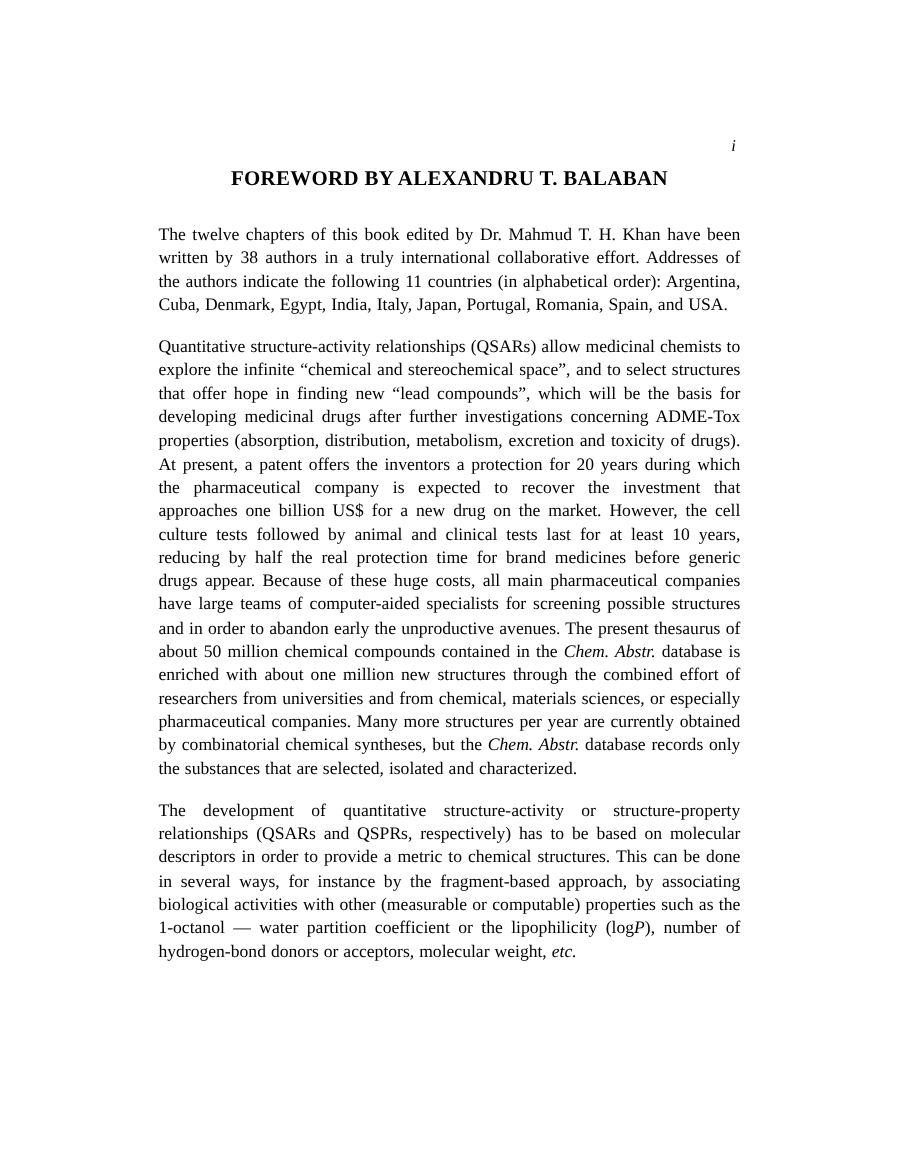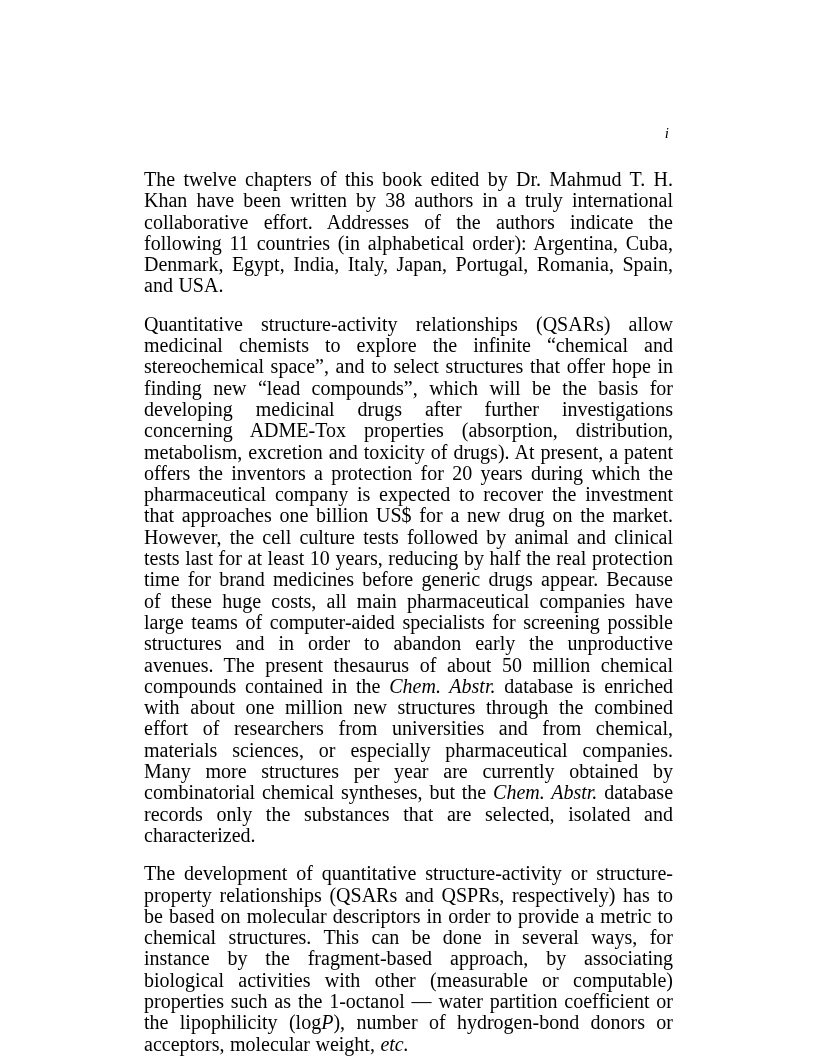--- a/index.html
+++ b/index.html
@@ -35,34 +35,35 @@
     font-size: 19px;
     font-weight: bold;
     letter-spacing: 0.3px;
     margin: 6px 0 0 0;
     line-height: 24px;
   }
   .body-text {
     margin-top: 28px;
   }
   .para {
-    font-size: 20px;
+    font-size: 16px;
     line-height: 21.3px;
     text-align: justify;
     margin: 0 0 17px 0;
     word-spacing: 0.5px;
   }
   .para em {
   }
 </style>
 </head>
 <body>
 
 <div class="page">
   <div class="page-number">i</div>
 
+  <h1 class="title">FOREWORD BY ALEXANDRU T. BALABAN</h1>
 
   <div class="body-text">
       <p class="para"><span>The twelve chapters of this book edited by Dr. Mahmud T. H. Khan have been written by 38 authors in a truly international collaborative effort. Addresses of the authors indicate the following 11 countries (in alphabetical order): Argentina, Cuba, Denmark, Egypt, India, Italy, Japan, Portugal, Romania, Spain, and USA.</span></p>
       <p class="para"><span>Quantitative structure-activity relationships (QSARs) allow medicinal chemists to explore the infinite “chemical and stereochemical space”, and to select structures that offer hope in finding new “lead compounds”, which will be the basis for developing medicinal drugs after further investigations concerning ADME-Tox properties (absorption, distribution, metabolism, excretion and toxicity of drugs). At present, a patent offers the inventors a protection for 20 years during which the pharmaceutical company is expected to recover the investment that approaches one billion US$ for a new drug on the market. However, the cell culture tests followed by animal and clinical tests last for at least 10 years, reducing by half the real protection time for brand medicines before generic drugs appear. Because of these huge costs, all main pharmaceutical companies have large teams of computer-aided specialists for screening possible structures and in order to abandon early the unproductive avenues. The present thesaurus of about 50 million chemical compounds contained in the </span><em>Chem. Abstr.</em><span> database is enriched with about one million new structures through the combined effort of researchers from universities and from chemical, materials sciences, or especially pharmaceutical companies. Many more structures per year are currently obtained by combinatorial chemical syntheses, but the </span><em>Chem. Abstr.</em><span> database records only the substances that are selected, isolated and characterized.</span></p>
       <p class="para"><span>The development of quantitative structure-activity or structure-property relationships (QSARs and QSPRs, respectively) has to be based on molecular descriptors in order to provide a metric to chemical structures. This can be done in several ways, for instance by the fragment-based approach, by associating biological activities with other (measurable or computable) properties such as the 1-octanol — water partition coefficient or the lipophilicity (log</span><em>P</em><span>), number of hydrogen-bond donors or acceptors, molecular weight, </span><em>etc.</em></p>
     </div>
 </div>
 
 </body></html>

